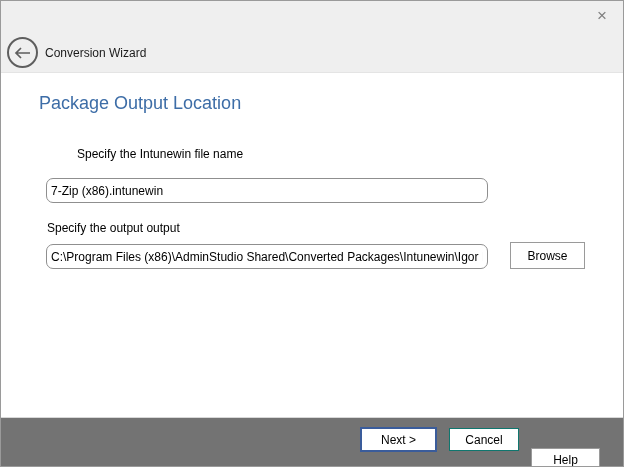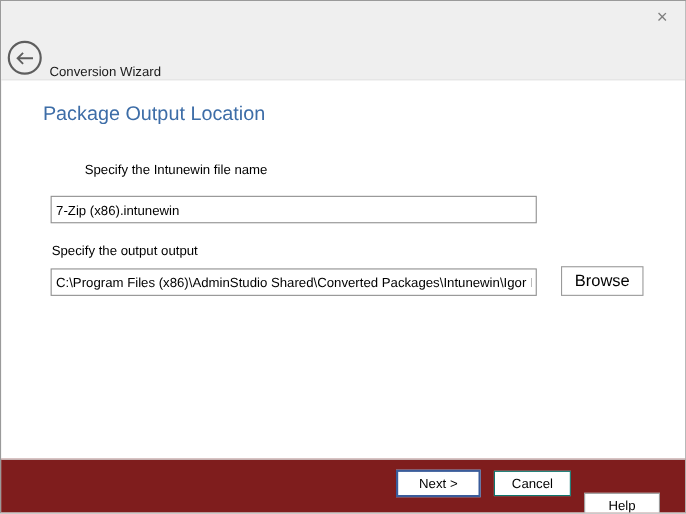--- a/index.html
+++ b/index.html
@@ -55,21 +55,20 @@
     padding: 0;
     cursor: default;
   }
   .header-title {
     position: absolute;
     left: 44px;
     top: 45px;
     font-size: 12px;
     color: #1a1a1a;
     white-space: nowrap;
-    margin-top: 12px;
   }
   
   .page-title {
     position: absolute;
     left: 38px;
     top: 92px;
     font-size: 18px;
     color: #3d6da7;
     white-space: nowrap;
   }
@@ -87,44 +86,44 @@
     width: 442px;
     height: 25px;
     box-sizing: border-box;
     border: 1px solid #8f8f8f;
     background: #ffffff;
     color: #000000;
     font-family: "Liberation Sans", sans-serif;
     font-size: 12px;
     padding: 0 4px;
     outline: none;
-    border-radius: 0;
+    border-radius: 7px;
   }
   .input-filename { top: 177px; }
   .input-folder   { top: 243px; }
   .browse-btn {
     position: absolute;
     left: 509px;
     top: 241px;
     width: 75px;
     height: 27px;
     box-sizing: border-box;
     border: 1px solid #9a9a9a;
     background: #ffffff;
     font-family: "Liberation Sans", sans-serif;
-    font-size: 15px;
+    font-size: 12px;
     color: #000000;
     cursor: default;
   }
   
   .footer {
     position: absolute;
     left: 0; right: 0; bottom: 0;
     height: 49px;
-    background: #7f1d1d;
+    background: #737373;
     border-top: 1px solid #d8d8d8;
     box-sizing: border-box;
   }
   .footer button {
     position: absolute;
     box-sizing: border-box;
     background: #ffffff;
     font-family: "Liberation Sans", sans-serif;
     font-size: 12px;
     color: #000000;

